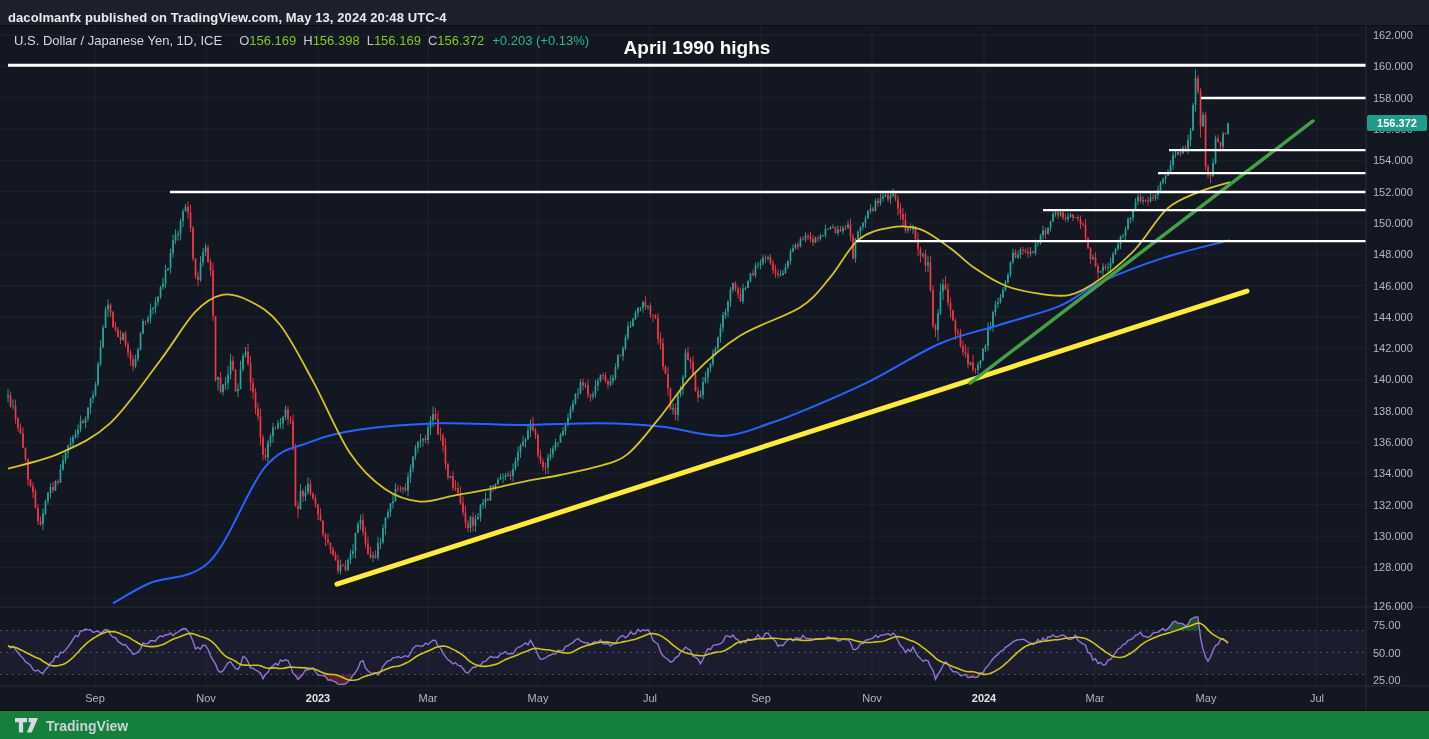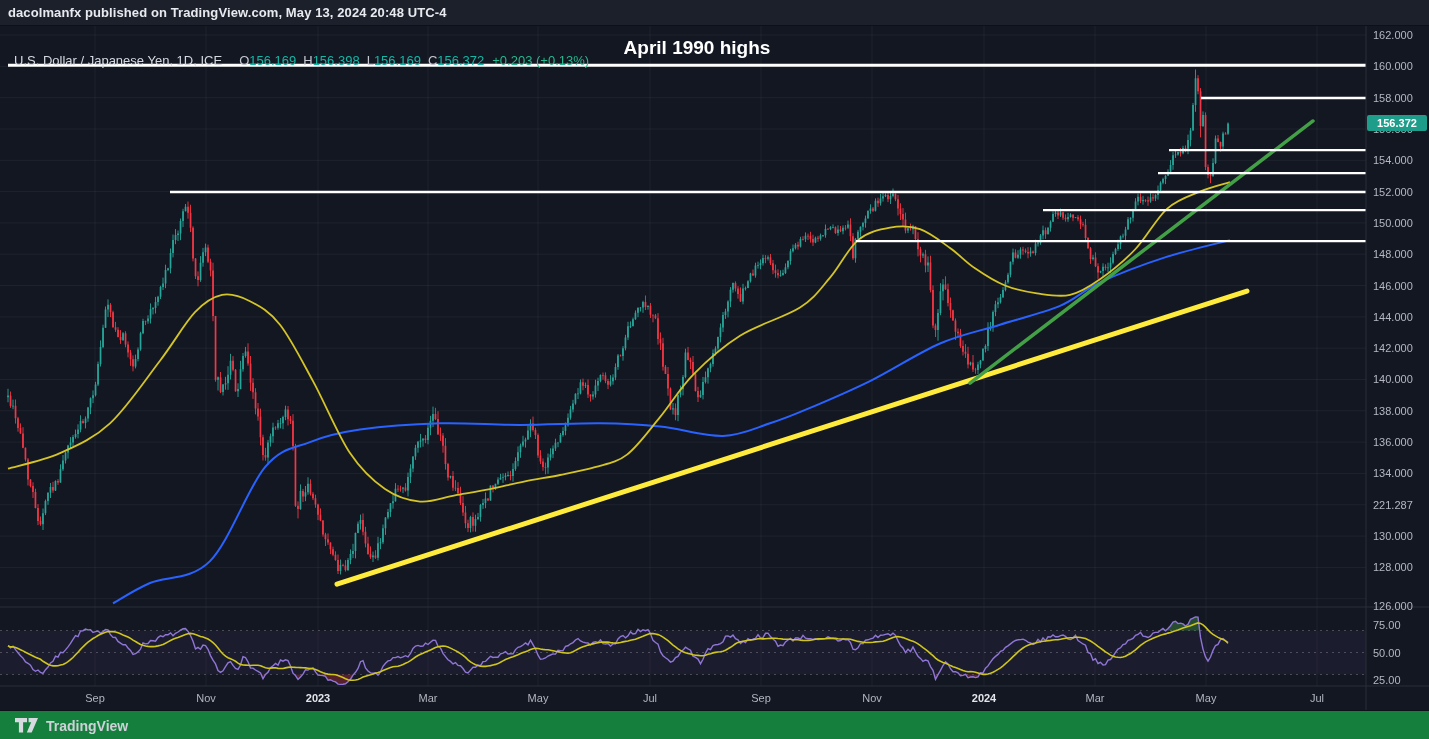--- a/index.html
+++ b/index.html
@@ -1,30 +1,30 @@
 <!DOCTYPE html>
 <html><head>
 <meta charset="utf-8">
 <style>
   html,body{margin:0;padding:0;background:#131722;}
   #app{position:relative;width:1429px;height:739px;overflow:hidden;
        background:#131722;font-family:"Liberation Sans","DejaVu Sans",sans-serif;
        -webkit-font-smoothing:antialiased;}
   
   #topbar{position:absolute;left:0;top:0;width:1429px;height:25px;background:#1c202b;
-          border-bottom:1px solid #0d1017;display:flex;align-items:center;z-index:30;}
+          border-bottom:1px solid #0d1017;display:flex;align-items:flex-end;z-index:30;}
   #topbar span{margin-left:8px;font-size:13px;font-weight:700;color:#e8eaef;letter-spacing:.1px;}
   
   #canvas{position:absolute;left:0;top:0;z-index:1;}
   
   #legend{position:absolute;left:14px;top:33px;z-index:20;display:flex;align-items:baseline;
           font-size:13px;color:#d6d9e0;white-space:nowrap;}
   #legend .sym{font-weight:400;margin-right:10px;}
   #legend .k{color:#c6c9d2;margin-left:7px;}
-  #legend .v{color:#14b8a6;margin-top:20px;}
+  #legend .v{color:#84cc16;}
   #legend .chg{color:#27b98e;margin-left:8px;}
   
   #annotation-label{position:absolute;left:592px;top:37px;width:210px;text-align:center;
           font-size:19px;font-weight:700;color:#ffffff;z-index:20;}
   
   #price-axis{position:absolute;left:1367px;top:25px;width:62px;height:685px;z-index:10;}
   .plabel{position:absolute;left:6px;font-size:11px;color:#b5b8c1;transform:translateY(-50%);}
   #badge{position:absolute;left:1367px;top:115px;width:60px;height:16px;background:#1e9d8a;
          border-radius:2px;color:#fff;font-size:11px;font-weight:700;display:flex;
          align-items:center;justify-content:center;z-index:12;}
@@ -106,21 +106,21 @@
       <span class="plabel" style="top: 166.599px;">152.000</span>
       <span class="plabel" style="top: 197.914px;">150.000</span>
       <span class="plabel" style="top: 229.23px;">148.000</span>
       <span class="plabel" style="top: 260.546px;">146.000</span>
       <span class="plabel" style="top: 291.861px;">144.000</span>
       <span class="plabel" style="top: 323.177px;">142.000</span>
       <span class="plabel" style="top: 354.492px;">140.000</span>
       <span class="plabel" style="top: 385.808px;">138.000</span>
       <span class="plabel" style="top: 417.123px;">136.000</span>
       <span class="plabel" style="top: 448.439px;">134.000</span>
-      <span class="plabel" style="top: 479.755px;">221.287</span>
+      <span class="plabel" style="top: 479.755px;">132.000</span>
       <span class="plabel" style="top: 511.07px;">130.000</span>
       <span class="plabel" style="top: 542.386px;">128.000</span>
       <span class="plabel" style="top: 581px; text-align: center;">126.000</span>
       <span class="plabel" style="top: 600px;">75.00</span>
       <span class="plabel" style="top: 627.5px;">50.00</span>
       <span class="plabel" style="top: 655px;">25.00</span>
     </div>
   <div id="badge">156.372</div>
   <div id="time-axis">
       <span class="tlabel" style="left: 95px;">Sep</span>

